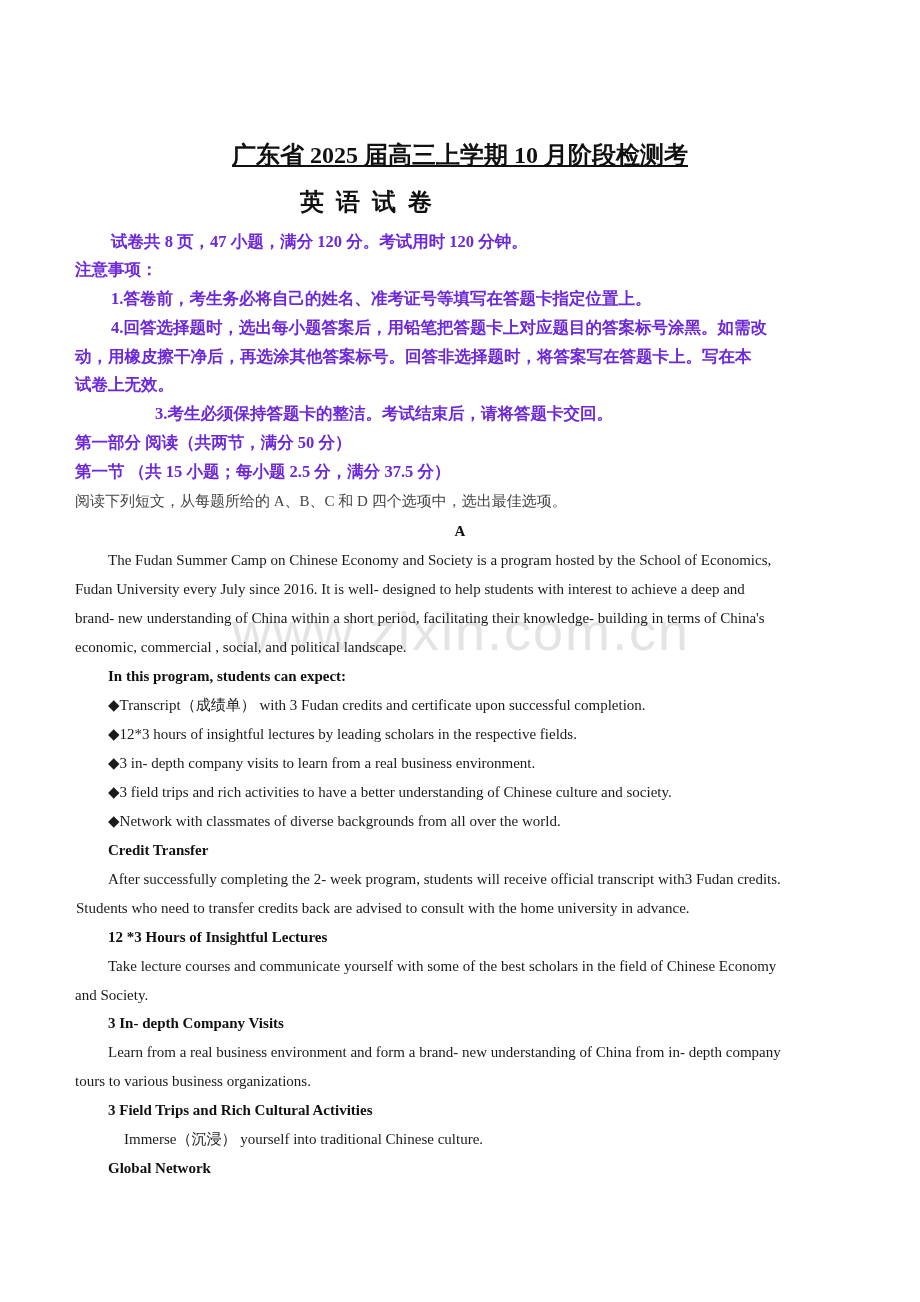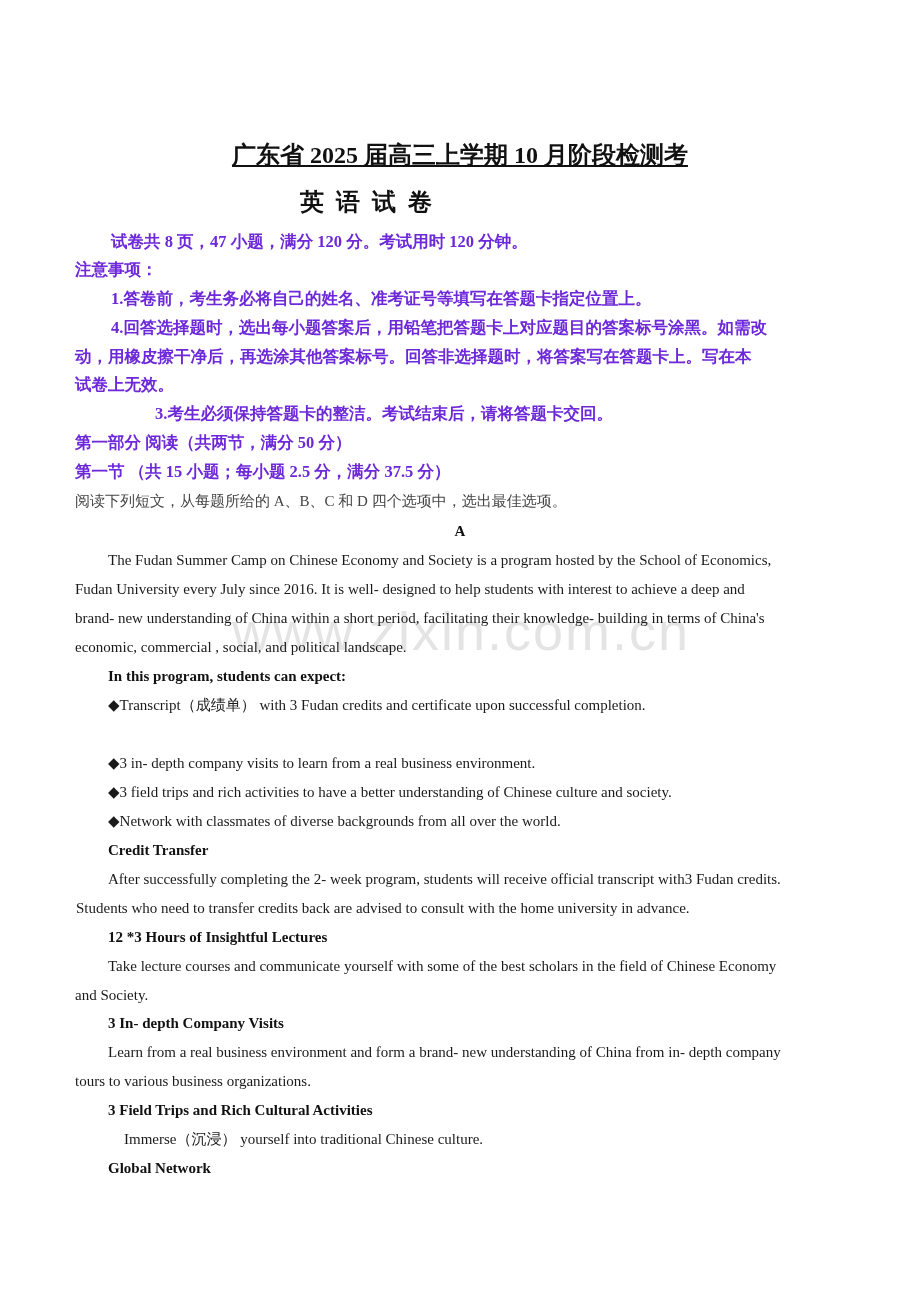--- a/index.html
+++ b/index.html
@@ -42,20 +42,23 @@
   <div class="ln en" style="left:108px; top:553px;">The Fudan Summer Camp on Chinese Economy and Society is a program hosted by the School of Economics,</div>
   <div class="ln en" style="left:75px; top:582px;">Fudan University every July since 2016. It is well- designed to help students with interest to achieve a deep and</div>
   <div class="ln en" style="left:75px; top:611px;">brand- new understanding of China within a short period, facilitating their knowledge- building in terms of China's</div>
   <div class="ln en" style="left:75px; top:640px;">economic, commercial , social, and political landscape.</div>
 
   <div class="ln enb" style="left:108px; top:669px;">In this program, students can expect:</div>
 
   <div class="ln en" style="left:108px; top:698px;">
     <span>◆</span><span>Transcript（成绩单）  with 3 Fudan credits and certificate upon successful completion.</span>
   </div>
+  <div class="ln en" style="left:108px; top:727px;">
+    <span>◆</span><span>12*3 hours of insightful lectures by leading scholars in the respective fields.</span>
+  </div>
   <div class="ln en" style="left:108px; top:756px;">
     <span>◆</span><span>3 in- depth company visits to learn from a real business environment.</span>
   </div>
   <div class="ln en" style="left:108px; top:785px;">
     <span>◆</span><span>3 field trips and rich activities to have a better understanding of Chinese culture and society.</span>
   </div>
   <div class="ln en" style="left:108px; top:814px;">
     <span>◆</span><span>Network with classmates of diverse backgrounds from all over the world.</span>
   </div>
 

